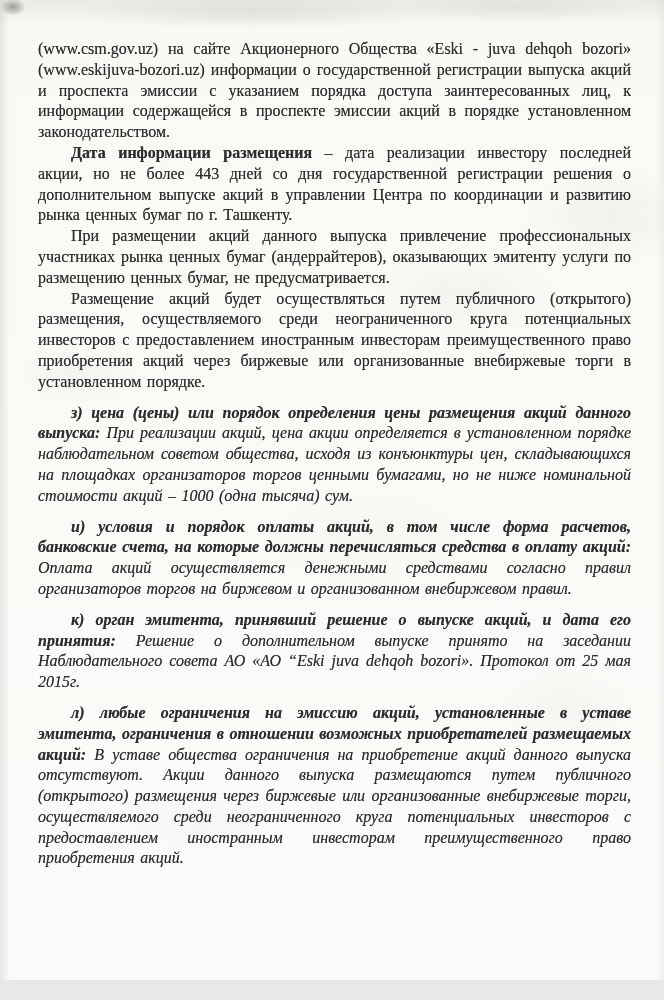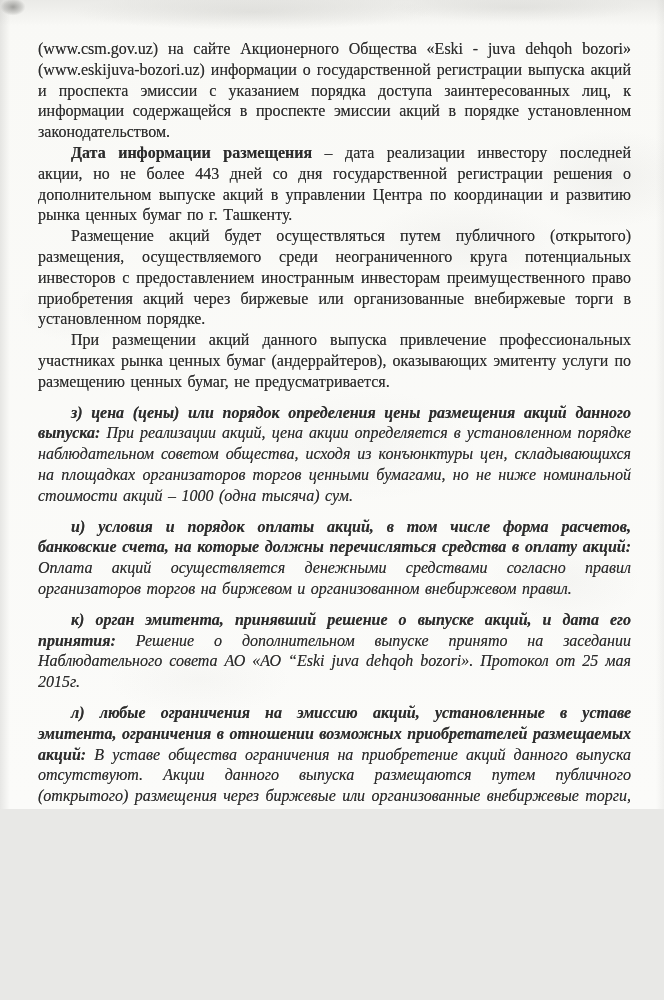--- a/index.html
+++ b/index.html
@@ -3,21 +3,21 @@
 <meta charset="utf-8">
 <style>
   html, body {
     margin: 0;
     padding: 0;
     background: #e8e8e6;
   }
   .page {
     position: relative;
     width: 664px;
-    height: 809px;
+    height: 980px;
     margin: 0;
     overflow: hidden;
     font-family: "Liberation Serif", "DejaVu Serif", serif;
     color: #2d2d2d;
     background:
       
       radial-gradient(ellipse 16px 11px at 13px 7px, rgba(95,95,92,0.55), rgba(125,125,122,0.25) 55%, rgba(0,0,0,0) 78%),
       
       radial-gradient(ellipse 260px 26px at 38% 12px, rgba(150,150,145,0.18), rgba(0,0,0,0) 70%),
       radial-gradient(ellipse 180px 20px at 78% 8px, rgba(150,150,145,0.14), rgba(0,0,0,0) 70%),
@@ -58,23 +58,23 @@
 <body>
 
 <div class="page">
   <div class="doc">
 
     <p class="para no-indent"><span>(www.csm.gov.uz) на сайте Акционерного Общества «Eski - juva dehqoh bozori» (www.eskijuva-bozori.uz) информации о государственной регистрации выпуска акций и проспекта эмиссии с указанием порядка доступа заинтересованных лиц, к информации содержащейся в проспекте эмиссии акций в порядке установленном законодательством.</span></p>
 
 
     <p class="para"><span class="lead">Дата информации размещения</span><span> – дата реализации инвестору последней акции, но не более 443 дней со дня государственной регистрации решения о дополнительном выпуске акций в управлении Центра по координации и развитию рынка ценных бумаг по г. Ташкенту.</span></p>
 
+    <p class="para"><span>При размещении акций данного выпуска привлечение профессиональных участниках рынка ценных бумаг (андеррайтеров), оказывающих эмитенту услуги по размещению ценных бумаг, не предусматривается.</span></p>
+
     <p class="para"><span>Размещение акций будет осуществляться путем публичного (открытого) размещения, осуществляемого среди неограниченного круга потенциальных инвесторов с предоставлением иностранным инвесторам преимущественного право приобретения акций через биржевые или организованные внебиржевые торги в установленном порядке.</span></p>
-
-    <p class="para"><span>При размещении акций данного выпуска привлечение профессиональных участниках рынка ценных бумаг (андеррайтеров), оказывающих эмитенту услуги по размещению ценных бумаг, не предусматривается.</span></p>
 
     <p class="para gap"><span class="lead">з) цена (цены) или порядок определения цены размещения акций данного выпуска:</span><span> При реализации акций, цена акции определяется в установленном порядке наблюдательном советом общества, исходя из конъюнктуры цен, складывающихся на площадках организаторов торгов ценными бумагами, но не ниже номинальной стоимости акций – 1000 (одна тысяча) сум.</span></p>
 
     <p class="para gap"><span class="lead">и) условия и порядок оплаты акций, в том числе форма расчетов, банковские счета, на которые должны перечисляться средства в оплату акций:</span><span> Оплата акций осуществляется денежными средствами согласно правил организаторов торгов на биржевом и организованном внебиржевом правил.</span></p>
 
 
     <p class="para gap"><span class="lead">к) орган эмитента, принявший решение о выпуске акций, и дата его принятия:</span><span> Решение о дополнительном выпуске принято на заседании Наблюдательного совета АО «АО “Eski juva dehqoh bozori». Протокол от 25 мая 2015г.</span></p>
 
     <p class="para gap"><span class="lead">л) любые ограничения на эмиссию акций, установленные в уставе эмитента, ограничения в отношении возможных приобретателей размещаемых акций:</span><span> В уставе общества ограничения на приобретение акций данного выпуска отсутствуют. Акции данного выпуска размещаются путем публичного (открытого) размещения через биржевые или организованные внебиржевые торги, осуществляемого среди неограниченного круга потенциальных инвесторов с предоставлением иностранным инвесторам преимущественного право приобретения акций.</span></p>
 

